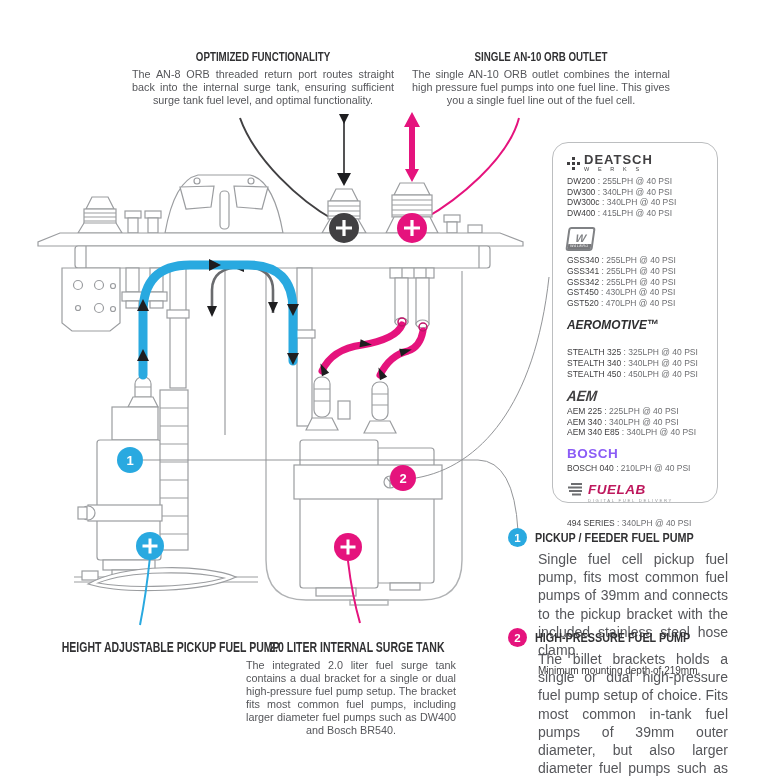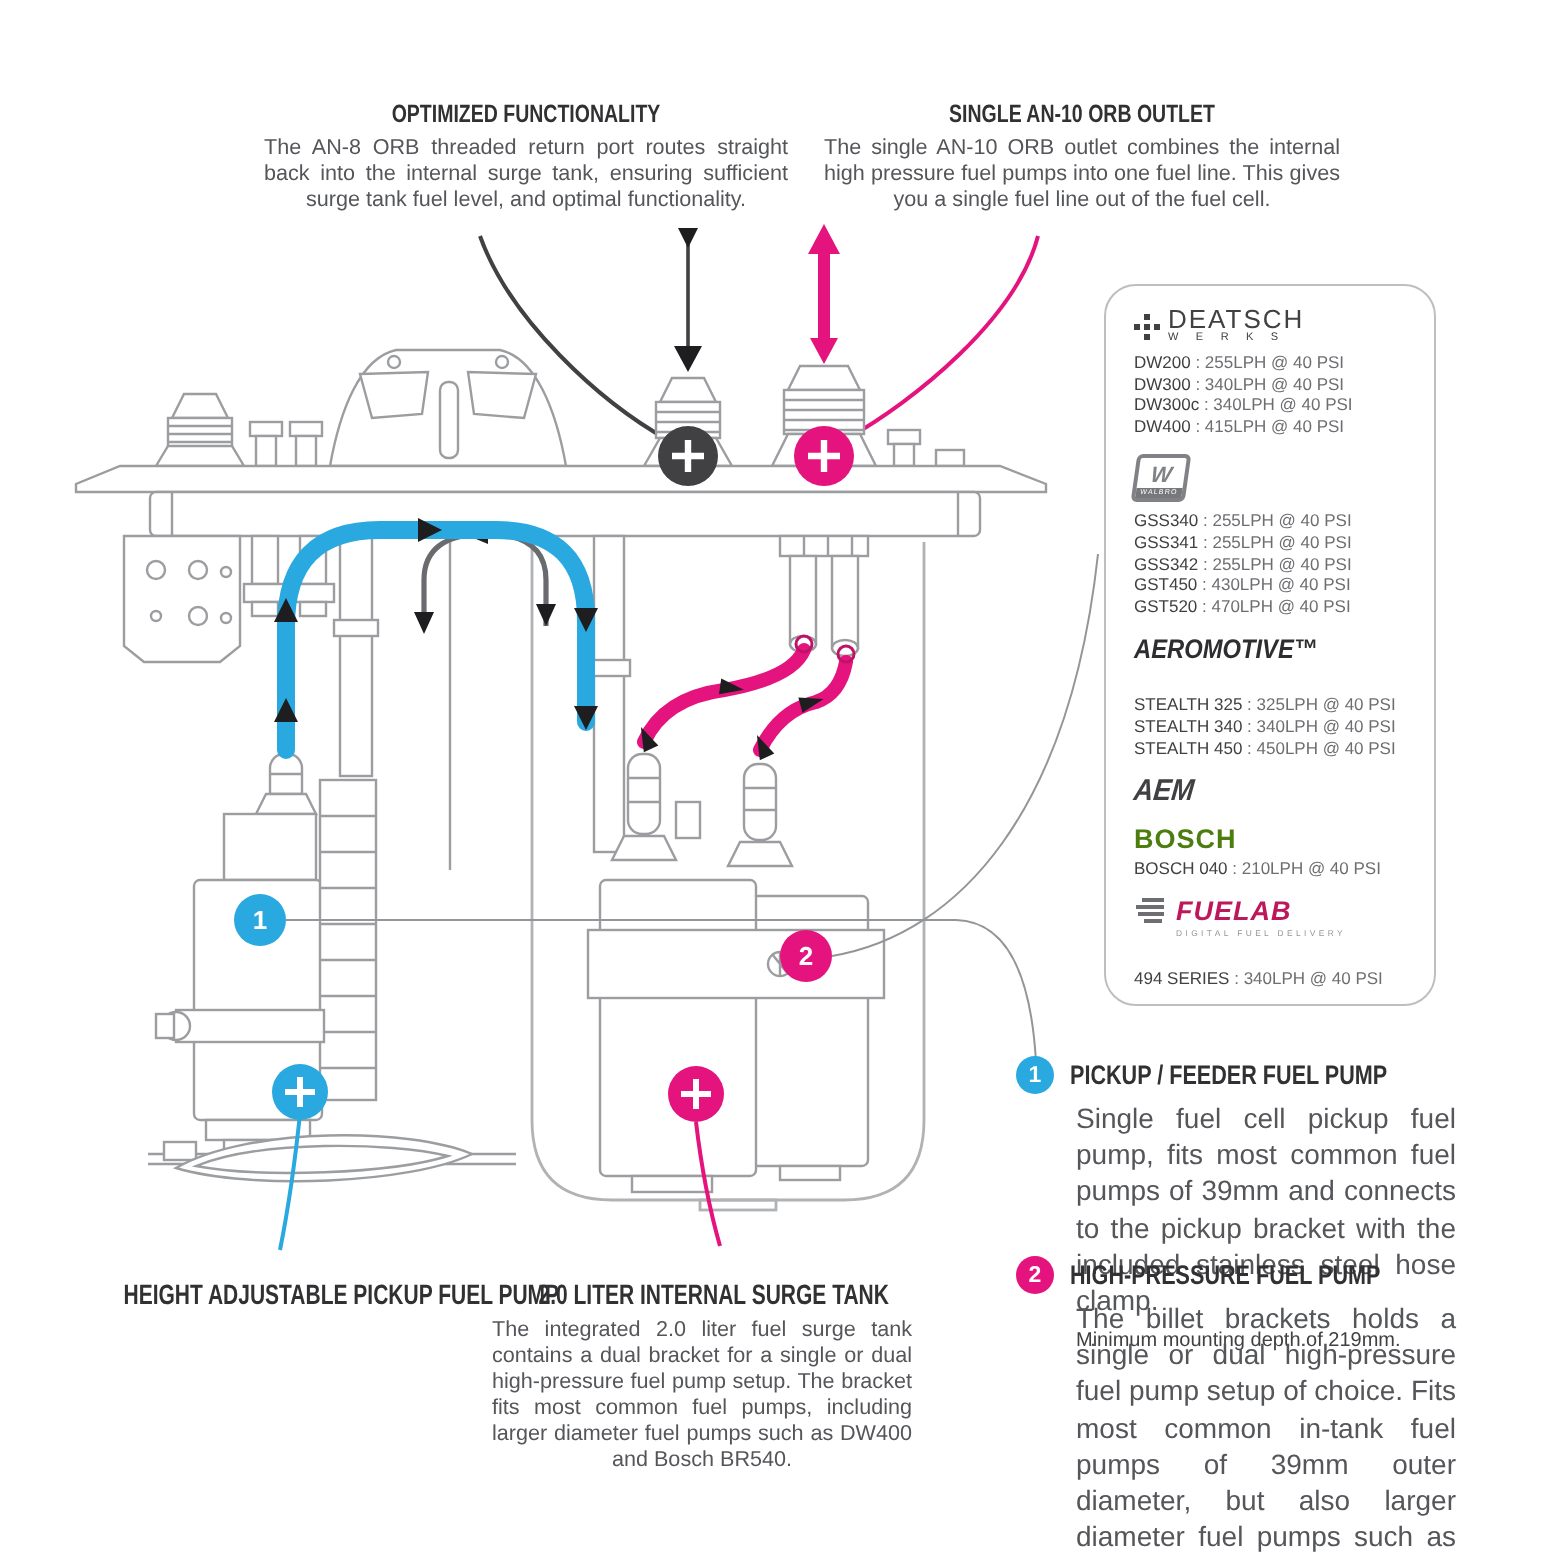--- a/index.html
+++ b/index.html
@@ -19,30 +19,30 @@
   .nc-title{font-weight:700;font-size:13.5px;color:#313133;white-space:nowrap;
             transform:scaleX(.8);transform-origin:0 50%;}
   .nc-body{margin:3px 0 0 30px;font-size:14px;line-height:1.3;color:#55565a;text-align:justify;}
   .nc-note{margin:5px 0 0 30px;font-size:10px;line-height:1.3;color:#414042;font-weight:400;}
   
   .panel{position:absolute;left:552px;top:142px;width:166px;height:361px;border:1.5px solid #BCBEC0;
          border-radius:16px;box-sizing:border-box;padding:11px 8px 0 14px;z-index:2;background:#fff;}
   .pump-line{font-size:8.5px;line-height:10.6px;white-space:nowrap;}
   .pm{font-weight:400;color:#414042;} .pr{color:#6d6e71;}
   .brand-logo{display:flex;align-items:center;gap:4px;}
-  .dw-name{font-weight:400;font-size:13px;letter-spacing:1px;color:#414042;line-height:12px;}
+  .dw-name{font-weight:700;font-size:13px;letter-spacing:1px;color:#414042;line-height:12px;}
   .dw-sub{font-size:5.5px;letter-spacing:3.6px;color:#414042;}
   .mt2{margin-top:2px;}.mt3{margin-top:15px;}.mt4{margin-top:4px;}.mt8{margin-top:8px;}.mt9{margin-top:9px;}
   .walbro{width:27px;height:24px;border:2px solid #808285;border-radius:3px;transform:skewX(-8deg);
           display:flex;flex-direction:column;align-items:center;justify-content:flex-end;box-sizing:border-box;background:#fff;}
   .walbro-w{font-weight:900;font-style:italic;font-size:11px;color:#808285;line-height:11px;}
   .walbro-strip{background:#77787b;color:#fff;font-size:3.5px;letter-spacing:.6px;width:100%;text-align:center;line-height:5px;height:5px;}
   .aero{font-weight:700;font-style:italic;font-size:13.5px;color:#2e2e30;transform:scaleX(.88);transform-origin:0 50%;white-space:nowrap;}
   .aem{font-weight:700;font-style:italic;font-size:15px;color:#414042;transform:skewX(-6deg) scaleX(.9);transform-origin:0 50%;}
-  .bosch{font-weight:700;font-size:13.5px;letter-spacing:.5px;color:#4d7c0f;}
+  .bosch{font-weight:700;font-size:13.5px;letter-spacing:.5px;color:#8b5cf6;}
   .fuelab-name{font-weight:700;font-style:italic;font-size:13.5px;letter-spacing:.5px;color:#be185d;}
   .fuelab-tag{font-size:4.2px;letter-spacing:1.7px;color:#939598;margin:1px 0 0 21px;}
   svg.diagram{position:absolute;left:0;top:105px;width:570px;height:525px;z-index:1;}
   .ln{fill:none;stroke:#9b9da0;stroke-width:1.2;}
   .pt{fill:#fff;stroke:#9b9da0;stroke-width:1.2;}
   .lt{fill:none;stroke:#b0b2b4;stroke-width:1.4;}
   .thin{fill:none;stroke:#939598;stroke-width:1;}
   .ah{fill:#1e1e20;stroke:none;}
 </style>
 </head>
@@ -305,20 +305,26 @@
 
   <div class="aero mt9">AEROMOTIVE™</div>
   <div class="mt3">
 
   <div class="pump-line"><span class="pm">STEALTH 325</span><span class="pr"> : 325LPH @ 40 PSI</span></div>
       <div class="pump-line"><span class="pm">STEALTH 340</span><span class="pr"> : 340LPH @ 40 PSI</span></div>
       <div class="pump-line"><span class="pm">STEALTH 450</span><span class="pr"> : 450LPH @ 40 PSI</span></div>
     </div>
 
   <div class="aem mt8">AEM</div>
+  <div class="mt2">
+
+  <div class="pump-line"><span class="pm">AEM 225</span><span class="pr"> : 225LPH @ 40 PSI</span></div>
+      <div class="pump-line"><span class="pm">AEM 340</span><span class="pr"> : 340LPH @ 40 PSI</span></div>
+      <div class="pump-line"><span class="pm">AEM 340 E85</span><span class="pr"> : 340LPH @ 40 PSI</span></div>
+    </div>
 
   <div class="bosch mt8">BOSCH</div>
   <div class="mt2">
 
   <div class="pump-line"><span class="pm">BOSCH 040</span><span class="pr"> : 210LPH @ 40 PSI</span></div>
     </div>
 
   <div class="brand-logo mt8">
     <svg width="17" height="14">
       <g fill="#6d6e71">

